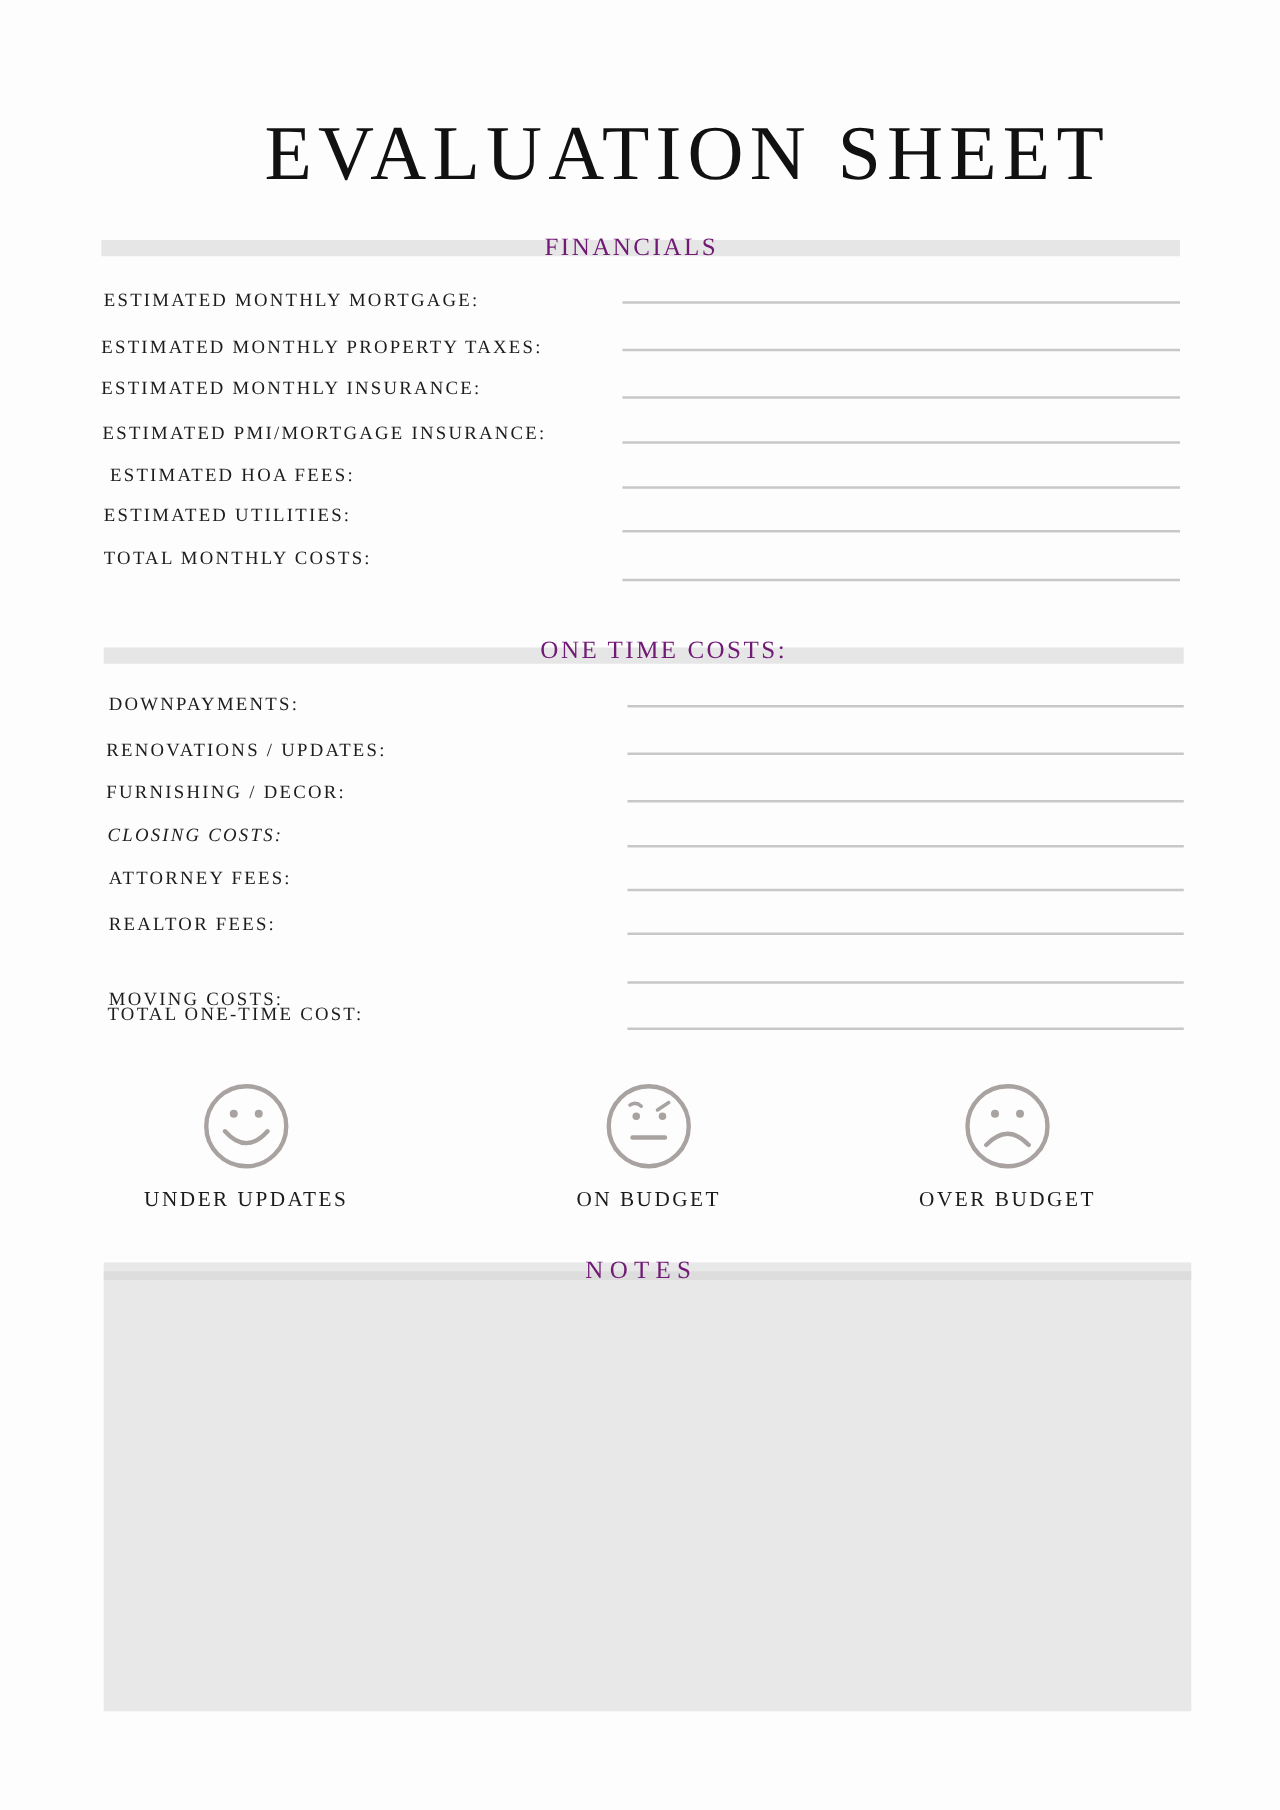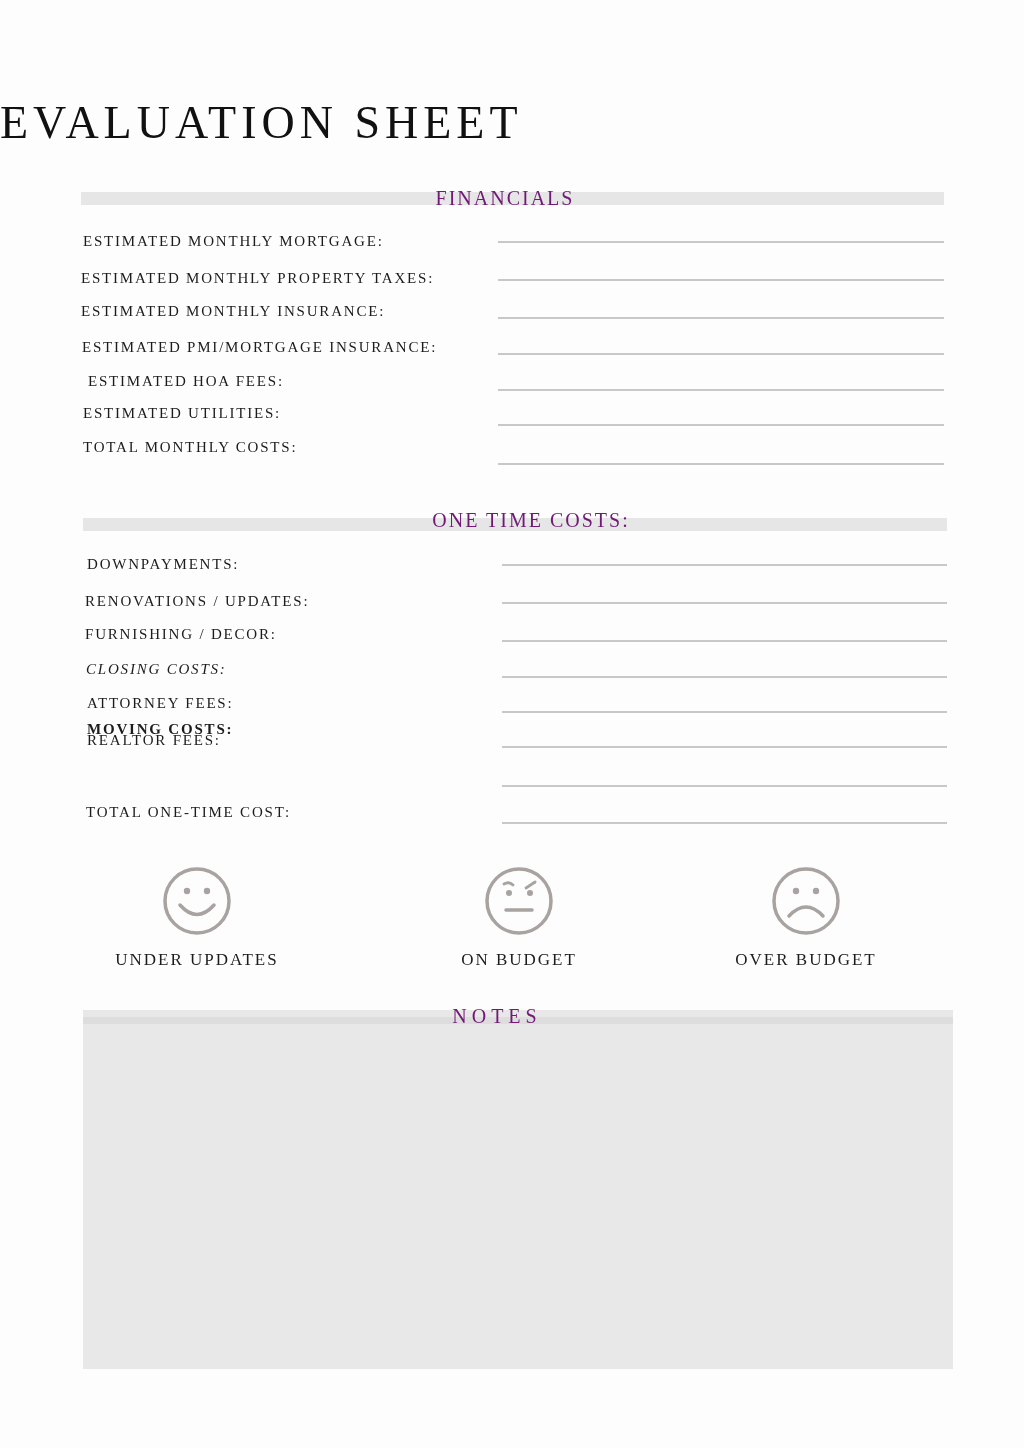--- a/index.html
+++ b/index.html
@@ -4,23 +4,23 @@
   <style>
     html, body { margin: 0; padding: 0; }
     body {
       width: 1024px; height: 1448px; position: relative;
       background: #fdfdfd; overflow: hidden;
       font-family: "DejaVu Serif", "Liberation Serif", serif;
       color: #1a1a1a;
     }
     .abs { position: absolute; }
     .title {
-      left: 0; width: 888px; top: 88px; text-align: left;
+      left: 0; width: 888px; top: 88px; text-align: right;
       font-family: "Liberation Serif", "DejaVu Serif", serif;
-      font-size: 46px; letter-spacing: 5px; color: #111; line-height: 70px;
+      font-size: 62px; letter-spacing: 5px; color: #111; line-height: 70px;
     }
     .band { background: #e6e6e6; height: 13px; }
     .band-label {
       text-align: center; font-family: "Liberation Serif", serif;
       font-size: 20px; letter-spacing: 2px; color: #701a75; line-height: 22px;
     }
     .field-label {
       font-family: "Liberation Serif", "DejaVu Serif", serif;
       font-size: 15px; letter-spacing: 1.8px; color: #1c1c1c; white-space: nowrap;
       line-height: 18px;
@@ -78,21 +78,21 @@
 
 <div class="abs field-label" style="left:86px; top:660px;font-style:italic;">CLOSING COSTS:</div>
 <div class="abs line" style="left:502px; top:676px; width:445px;"></div>
 
 <div class="abs field-label" style="left:87px; top:694px;">ATTORNEY FEES:</div>
 <div class="abs line" style="left:502px; top:711px; width:445px;"></div>
 
 <div class="abs field-label" style="left:87px; top:731px;">REALTOR FEES:</div>
 <div class="abs line" style="left:502px; top:746px; width:445px;"></div>
 
-<div class="abs field-label" style="left:87px; top:720px;font-weight:bold;">MOVING COSTS:</div>
+<div class="abs field-label" style="left:87px; top:791px;">MOVING COSTS:</div>
 <div class="abs line" style="left:502px; top:785px; width:445px;"></div>
 
 <div class="abs field-label" style="left:86px; top:803px;">TOTAL ONE-TIME COST:</div>
 <div class="abs line" style="left:502px; top:822px; width:445px;"></div>
 
 <div class="abs face-wrap" style="left:87px; top:866px;">
   <svg width="70" height="70" viewBox="0 0 70 70">
     <circle cx="35" cy="35" r="32" fill="none" stroke="#a8a2a0" stroke-width="3.5"></circle>
     <circle cx="25" cy="25" r="3.2" fill="#a8a2a0"></circle>
     <circle cx="45" cy="25" r="3.2" fill="#a8a2a0"></circle>
@@ -119,13 +119,13 @@
     <circle cx="25" cy="25" r="3.2" fill="#a8a2a0"></circle>
     <circle cx="45" cy="25" r="3.2" fill="#a8a2a0"></circle>
     <path d="M 18 50 Q 35 32 52 50" fill="none" stroke="#a8a2a0" stroke-width="3.5" stroke-linecap="round"></path>
   </svg>
   <div class="face-label">OVER BUDGET</div>
 </div>
 
 <div class="abs notes-box" style="left:83px; top:1010px; width:870px; height:359px;">
   <div class="notes-band" style="margin-top:7px;"></div>
 </div>
-<div class="abs band-label" style="left:74px; top:1005px; width:846px; letter-spacing:5px;">NOTES</div>
+<div class="abs band-label" style="left:90px; top:1005px; width:846px; letter-spacing:5px;">NOTES</div>
 
 </body></html>

